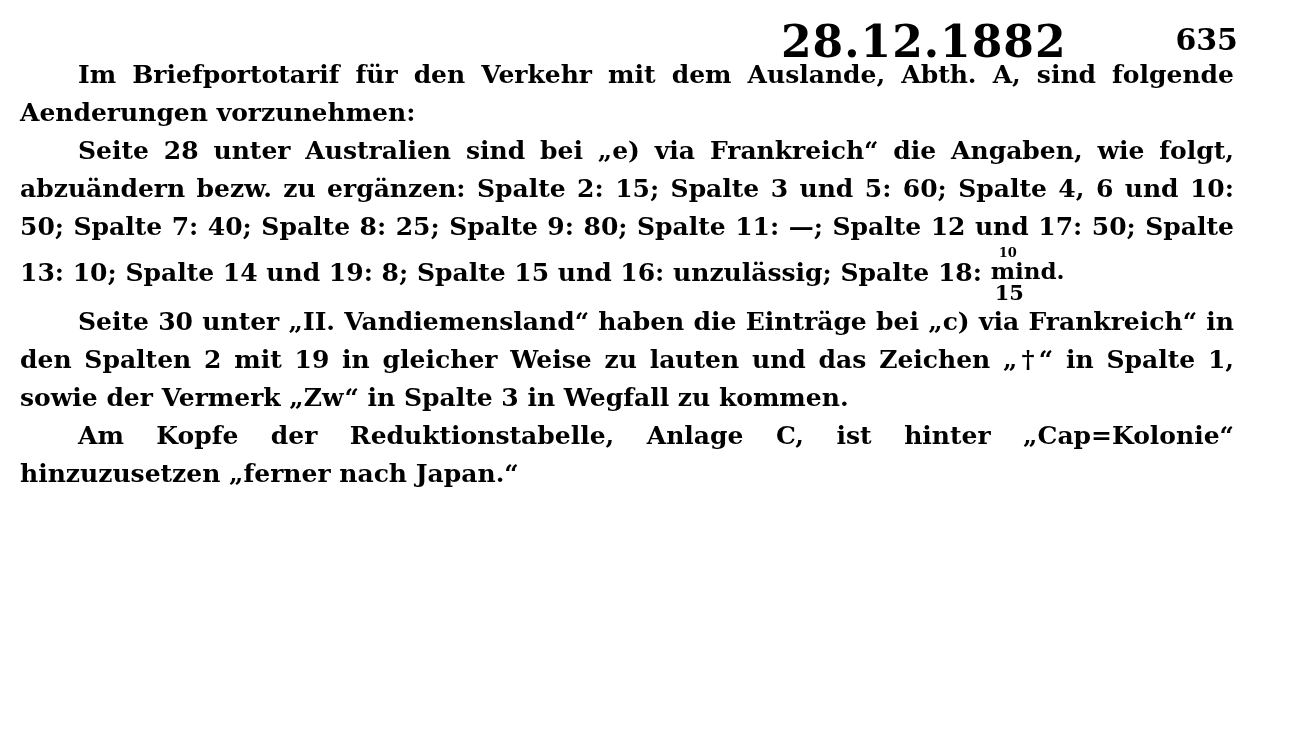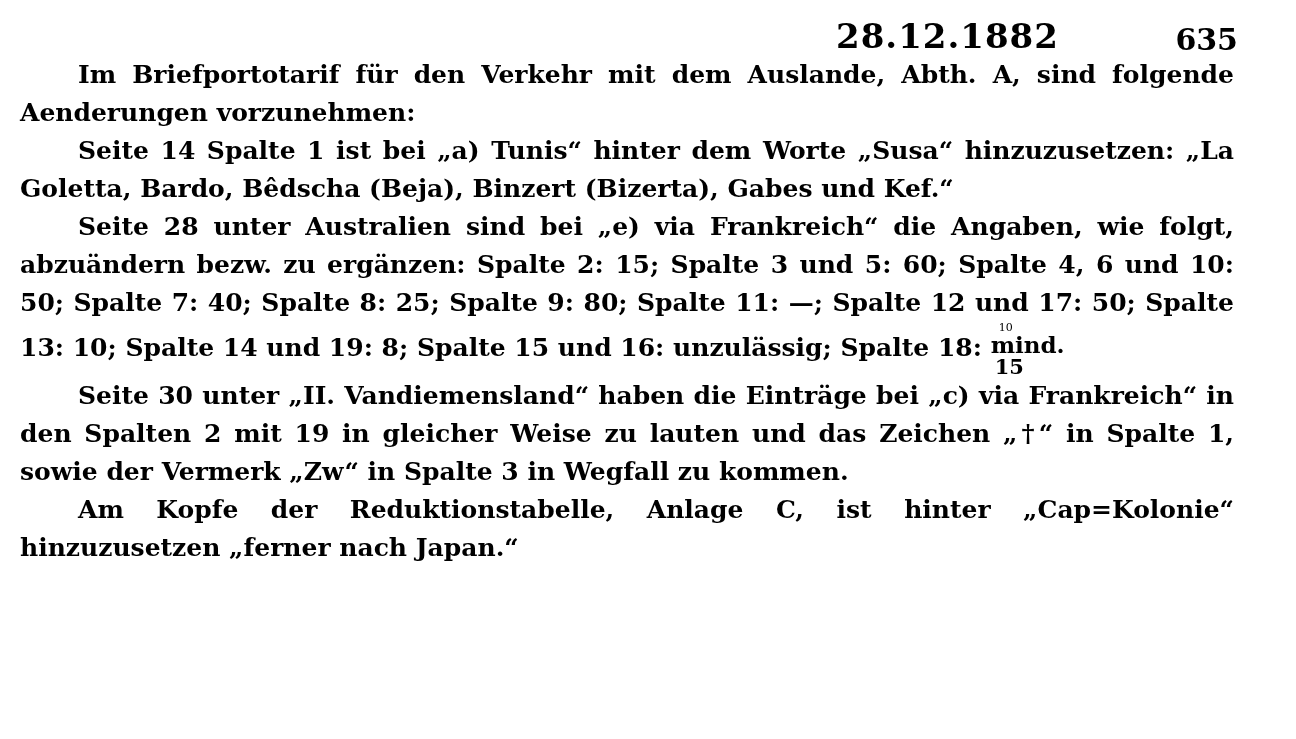--- a/index.html
+++ b/index.html
@@ -12,22 +12,22 @@
   .page {
     position: relative;
     width: 1296px;
     height: 739px;
     background: #ffffff;
     overflow: hidden;
   }
   .doc-date {
     position: absolute;
     top: 16px;
-    left: 836px;
-    font-size: 34px;
+    left: 781px;
+    font-size: 44px;
     font-weight: bold;
     letter-spacing: 1px;
     font-family: "DejaVu Serif", serif;
   }
   .page-number {
     position: absolute;
     top: 22px;
     right: 58px;
     font-size: 30px;
     font-weight: bold;
@@ -52,38 +52,37 @@
   }
   
   .stack {
     display: inline-block;
     vertical-align: middle;
     line-height: 1.0;
     text-align: left;
     text-indent: 0;
   }
   .stack span { display: block; }
-  .stack .stack-top { font-size: 11px; font-weight: normal; padding-left: 8px; }
+  .stack .stack-top { font-size: 13px; font-weight: bold; padding-left: 8px; }
   .stack .stack-mid { font-size: 23px; font-weight: bold; }
   .stack .stack-bot { font-size: 21px; font-weight: bold; padding-left: 4px; }
 </style>
 </head>
 <body>
 
 <div class="page">
 
   <div class="doc-date">28.12.1882</div>
 
   <div class="page-number">635</div>
 
   <div class="doc-body">
 
     <p>Im Briefportotarif für den Verkehr mit dem Auslande, Abth. A, sind folgende Aenderungen vorzunehmen:</p>
 
-    <p>Seite 14 Spalte 1 ist bei „a) Tunis“ hinter dem Worte „Susa“ hinzuzusetzen: „La Goletta, Bardo, Bêdscha (Beja), Binzert (Bizerta), Gabes und Kef.“</p>
 
 
     <p><span>Seite 28 unter Australien sind bei „e) via Frankreich“ die Angaben, wie folgt, abzuändern bezw. zu ergänzen: Spalte 2: 15; Spalte 3 und 5: 60; Spalte 4, 6 und 10: 50; Spalte 7: 40; Spalte 8: 25; Spalte 9: 80; Spalte 11: —; Spalte 12 und 17: 50; Spalte 13: 10; Spalte 14 und 19: 8; Spalte 15 und 16: unzulässig; Spalte 18: </span><span class="stack"><span class="stack-top">10</span><span class="stack-mid">mind.</span><span class="stack-bot">15</span></span></p>
 
     <p>Seite 30 unter „II. Vandiemensland“ haben die Einträge bei „c) via Frankreich“ in den Spalten 2 mit 19 in gleicher Weise zu lauten und das Zeichen „†“ in Spalte 1, sowie der Vermerk „Zw“ in Spalte 3 in Wegfall zu kommen.</p>
 
 
     <p>Am Kopfe der Reduktionstabelle, Anlage C, ist hinter „Cap=Kolonie“ hinzuzusetzen „ferner nach Japan.“</p>
 
   </div>

